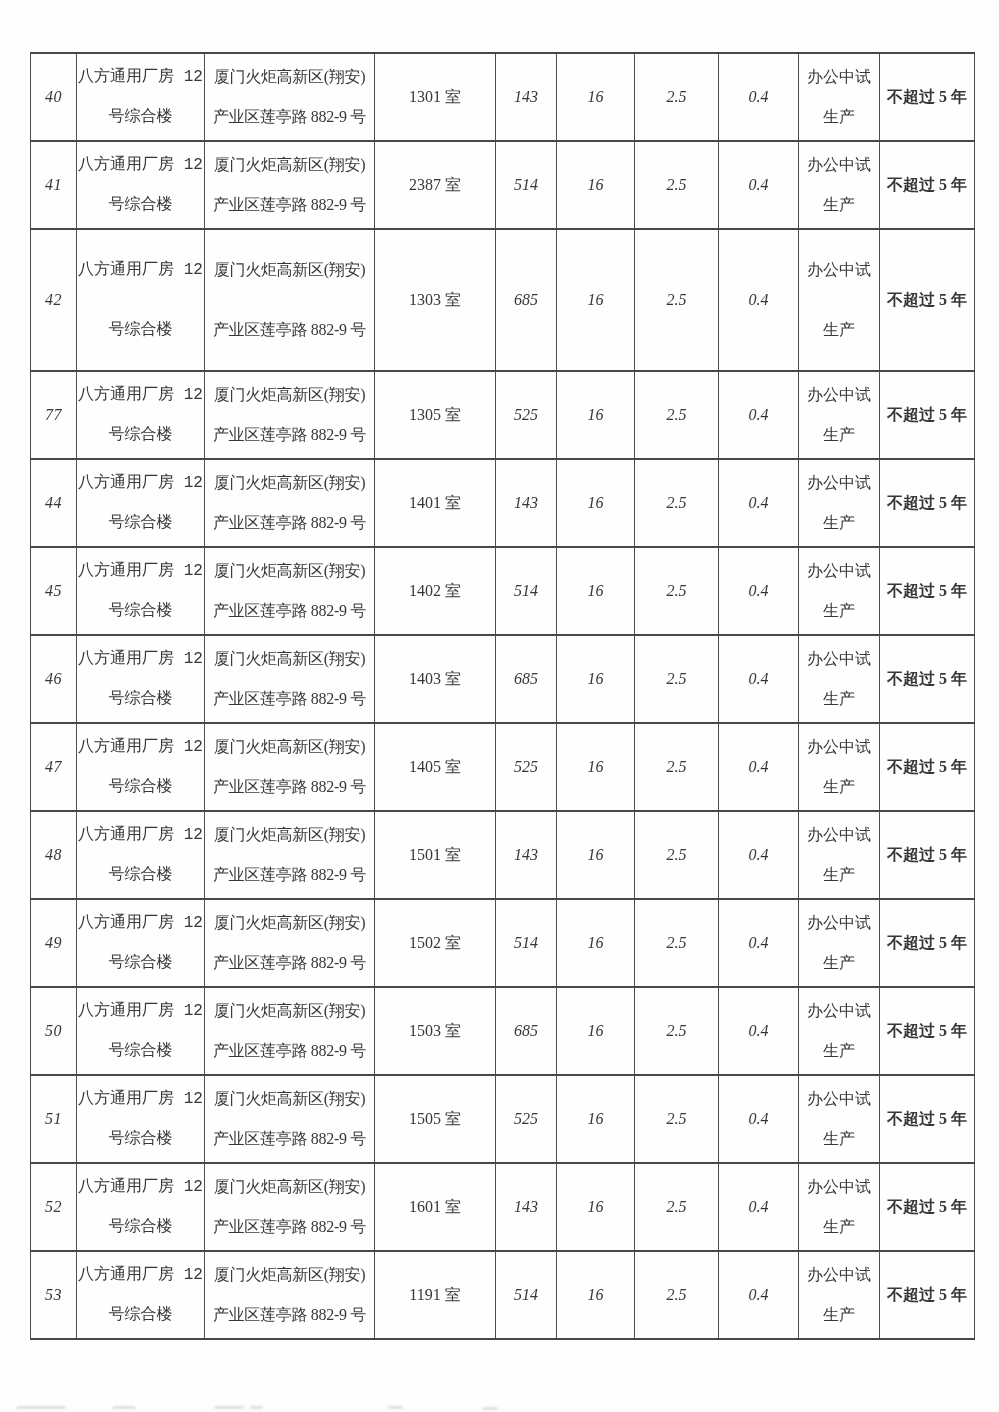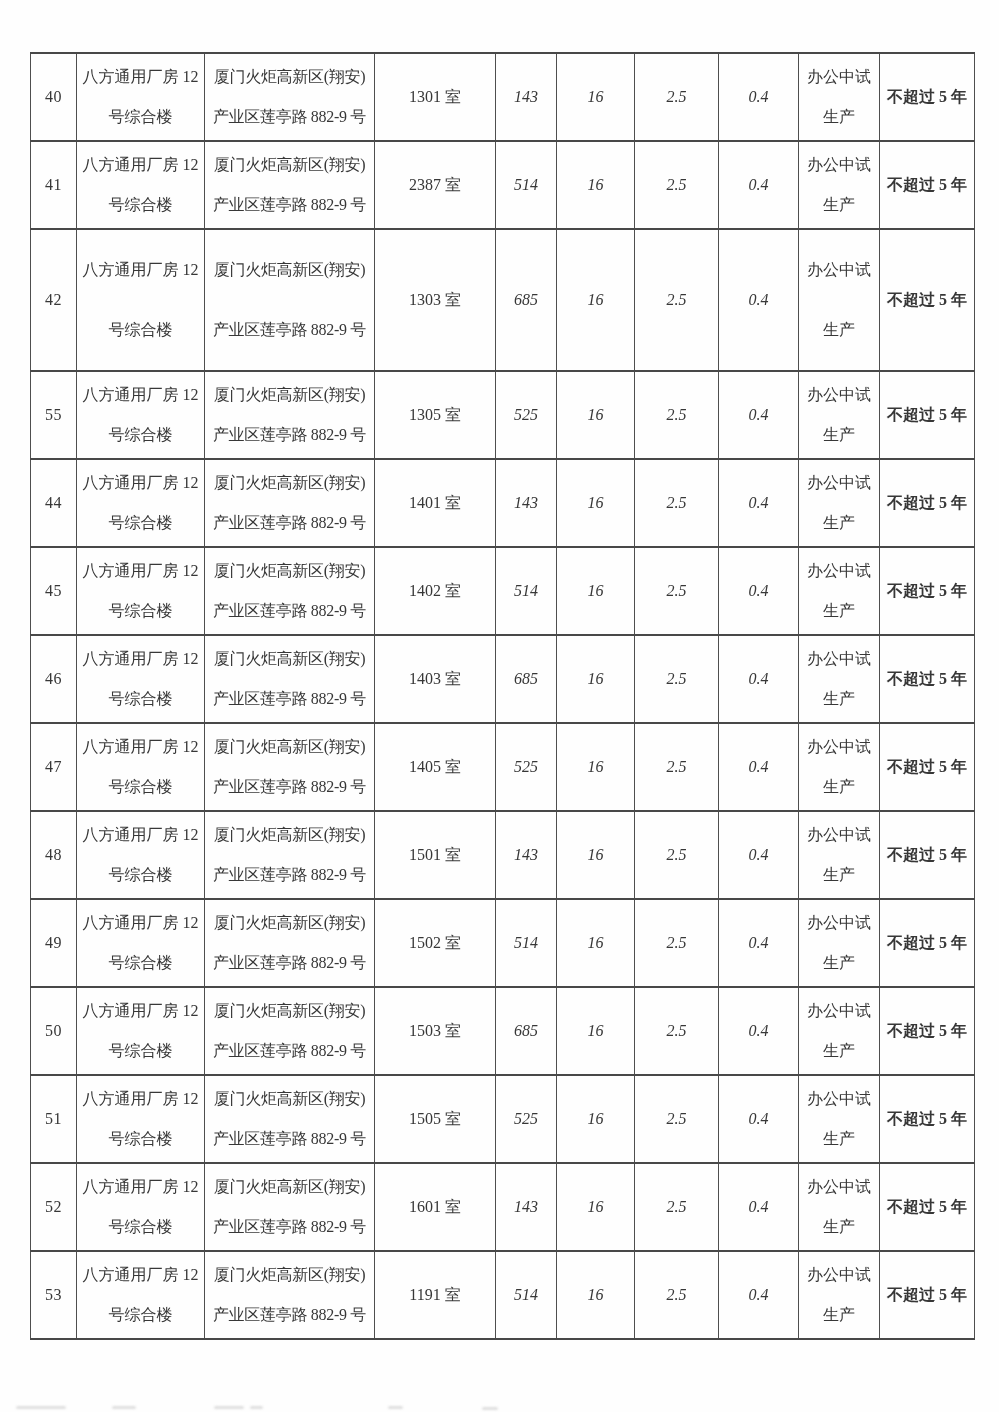--- a/index.html
+++ b/index.html
@@ -35,22 +35,22 @@
     border-bottom: 2px solid #484848;
     text-align: center;
     vertical-align: middle;
     padding: 0;
     font-size: 16px;
     line-height: 1.15;
   }
   table.lease tr { height: 88px; }
   table.lease tr.tall { height: 142px; }
 
-  td.c-no   { font-size: 15px; letter-spacing: 0.5px; }
-  td.c-bld  { font-size: 16px; }
+  td.c-no   { font-size: 15px; letter-spacing: 0.5px; font-style: italic; }
+  td.c-bld  { font-size: 16px; font-family: Liberation Mono, monospace; }
   td.c-addr { font-size: 15px; letter-spacing: -0.3px; }
   td.c-room { font-size: 16px; }
   td.c-num  { font-size: 16px; font-style: italic; }
   td.c-use  { font-size: 16px; }
   td.c-term { font-size: 15.5px; white-space: nowrap; font-weight: bold; }
 
   .stack .l1, .stack .l2 { display: block; white-space: nowrap; }
   .stack .l2 { margin-top: 22px; }
   tr.tall .stack .l2 { margin-top: 42px; }
 
@@ -158,21 +158,21 @@
       <td class="c-num">0.4</td>
       <td class="c-use">
             <div class="stack">
               <div class="l1">办公中试</div>
               <div class="l2">生产</div>
             </div>
           </td>
       <td class="c-term">不超过 5 年</td>
     </tr>
         <tr>
-      <td class="c-no">55</td>
+      <td class="c-no">77</td>
       <td class="c-bld">
             <div class="stack">
               <div class="l1">八方通用厂房 12</div>
               <div class="l2">号综合楼</div>
             </div>
           </td>
       <td class="c-addr">
             <div class="stack">
               <div class="l1">厦门火炬高新区(翔安)</div>
               <div class="l2">产业区莲亭路 882-9 号</div>

